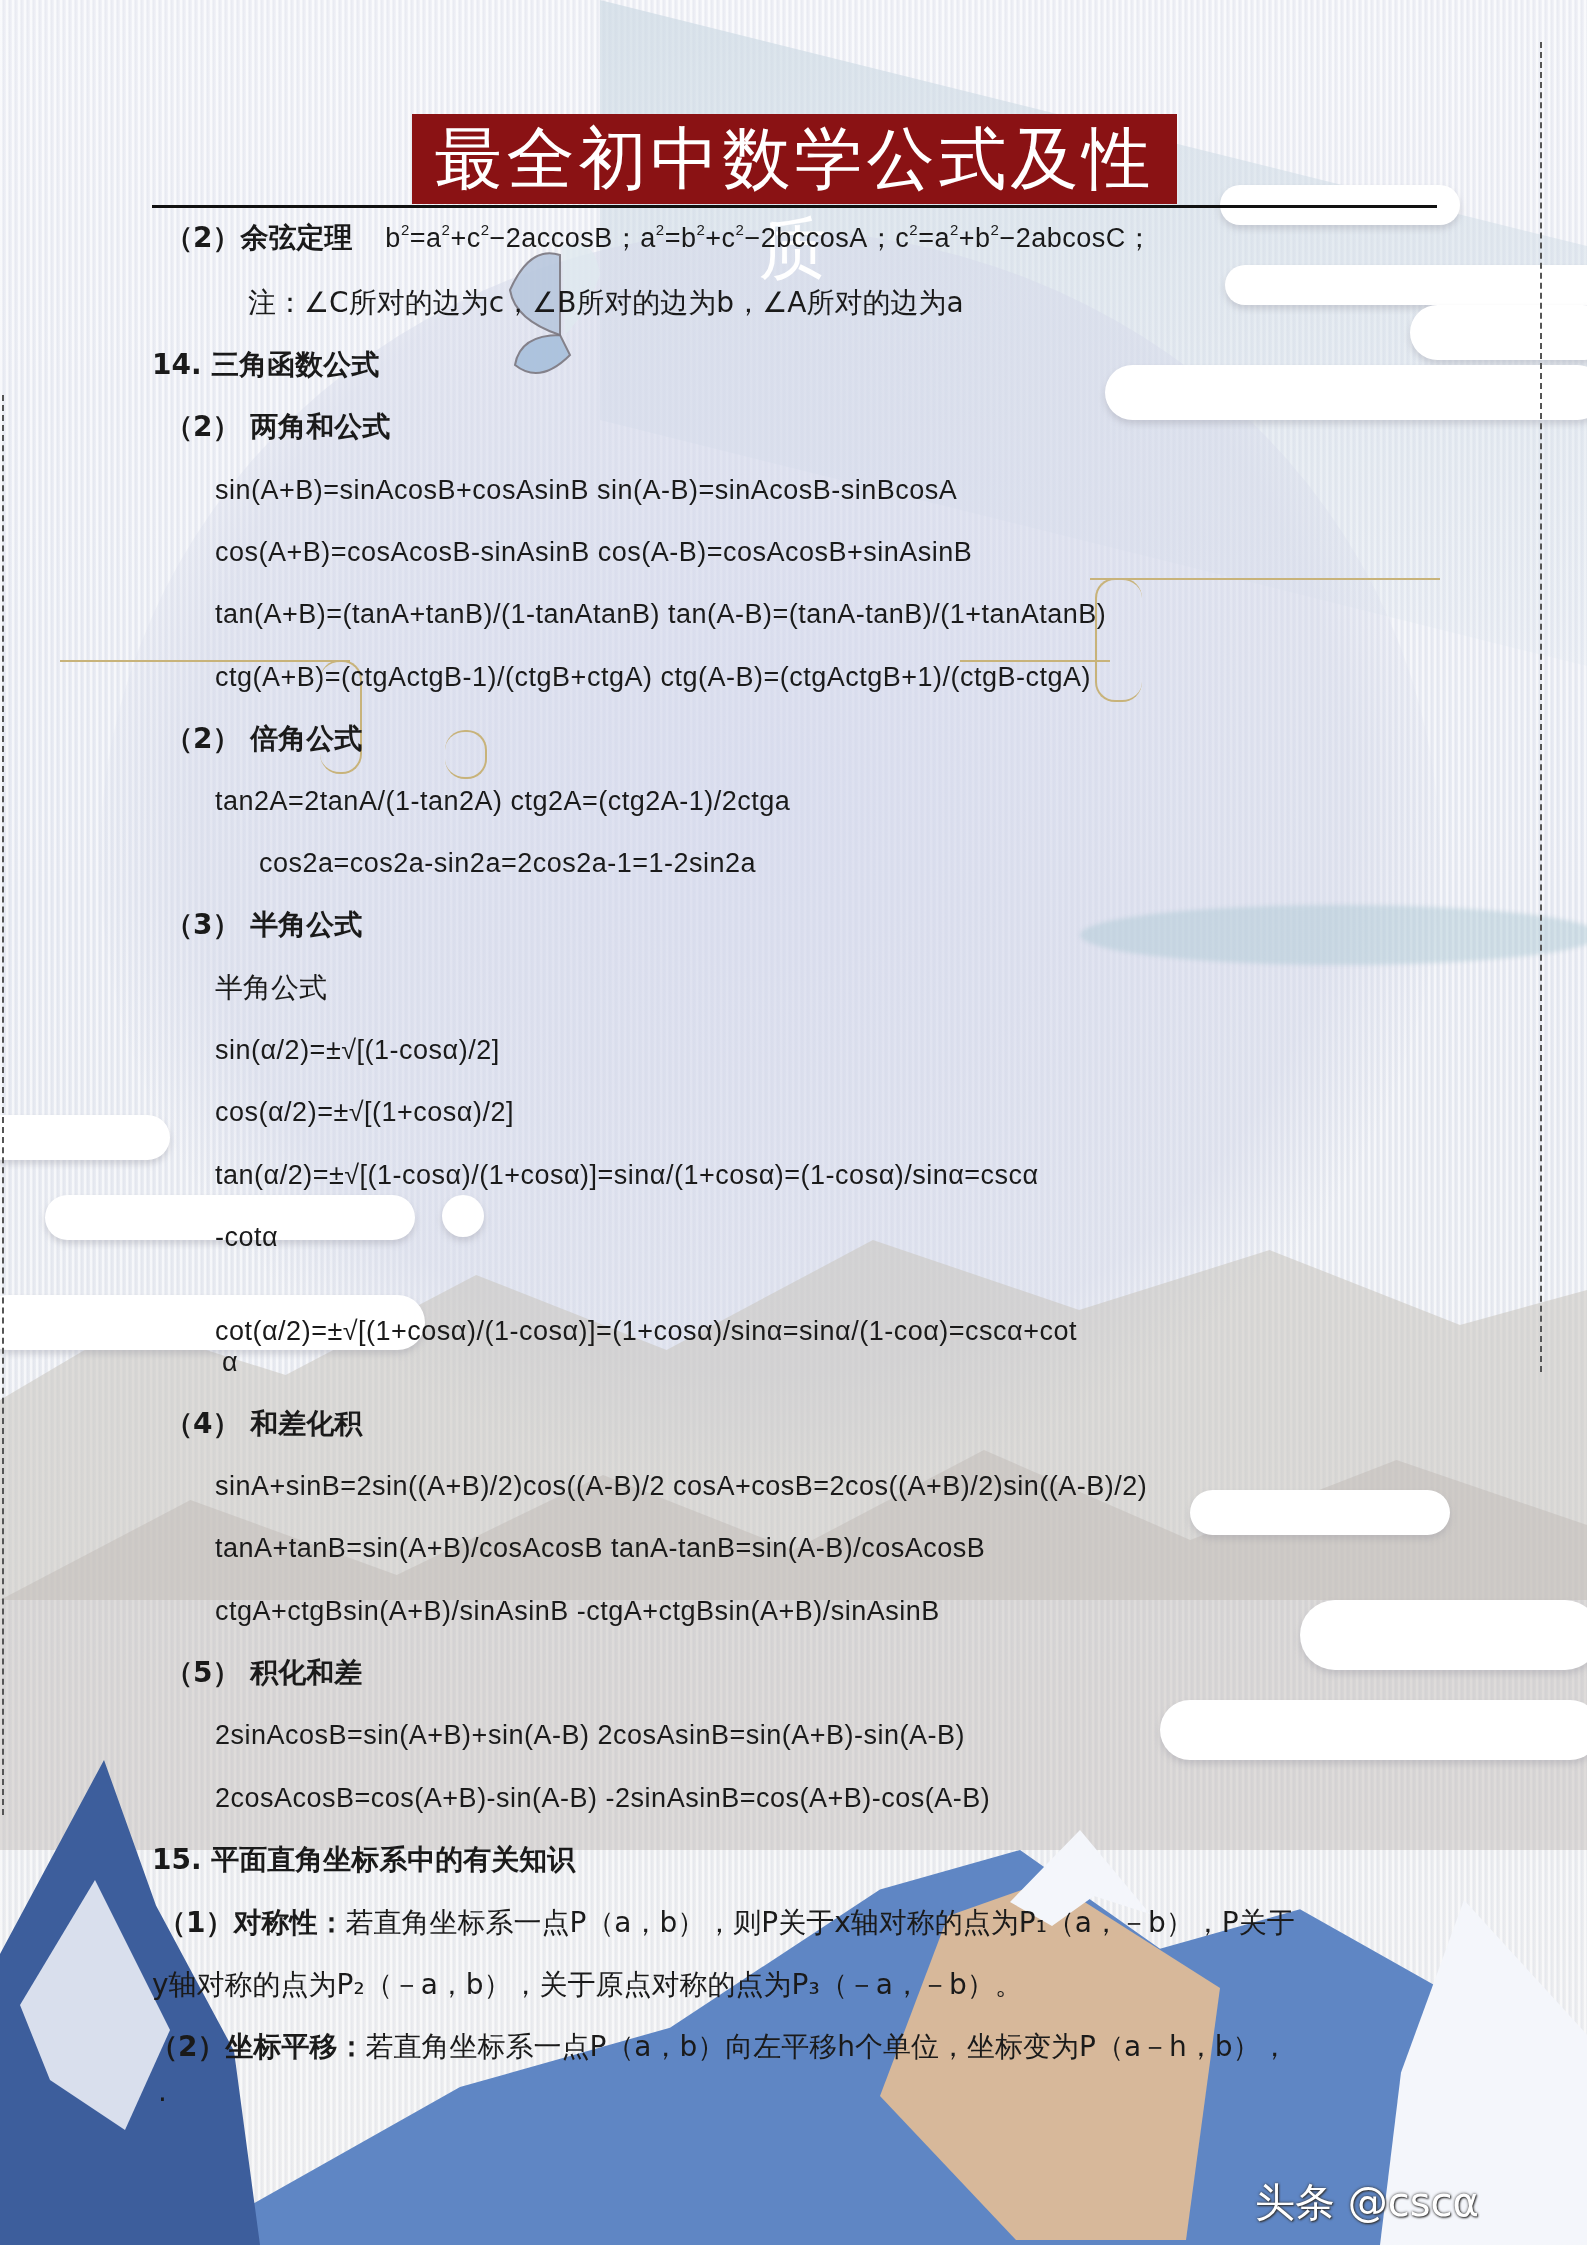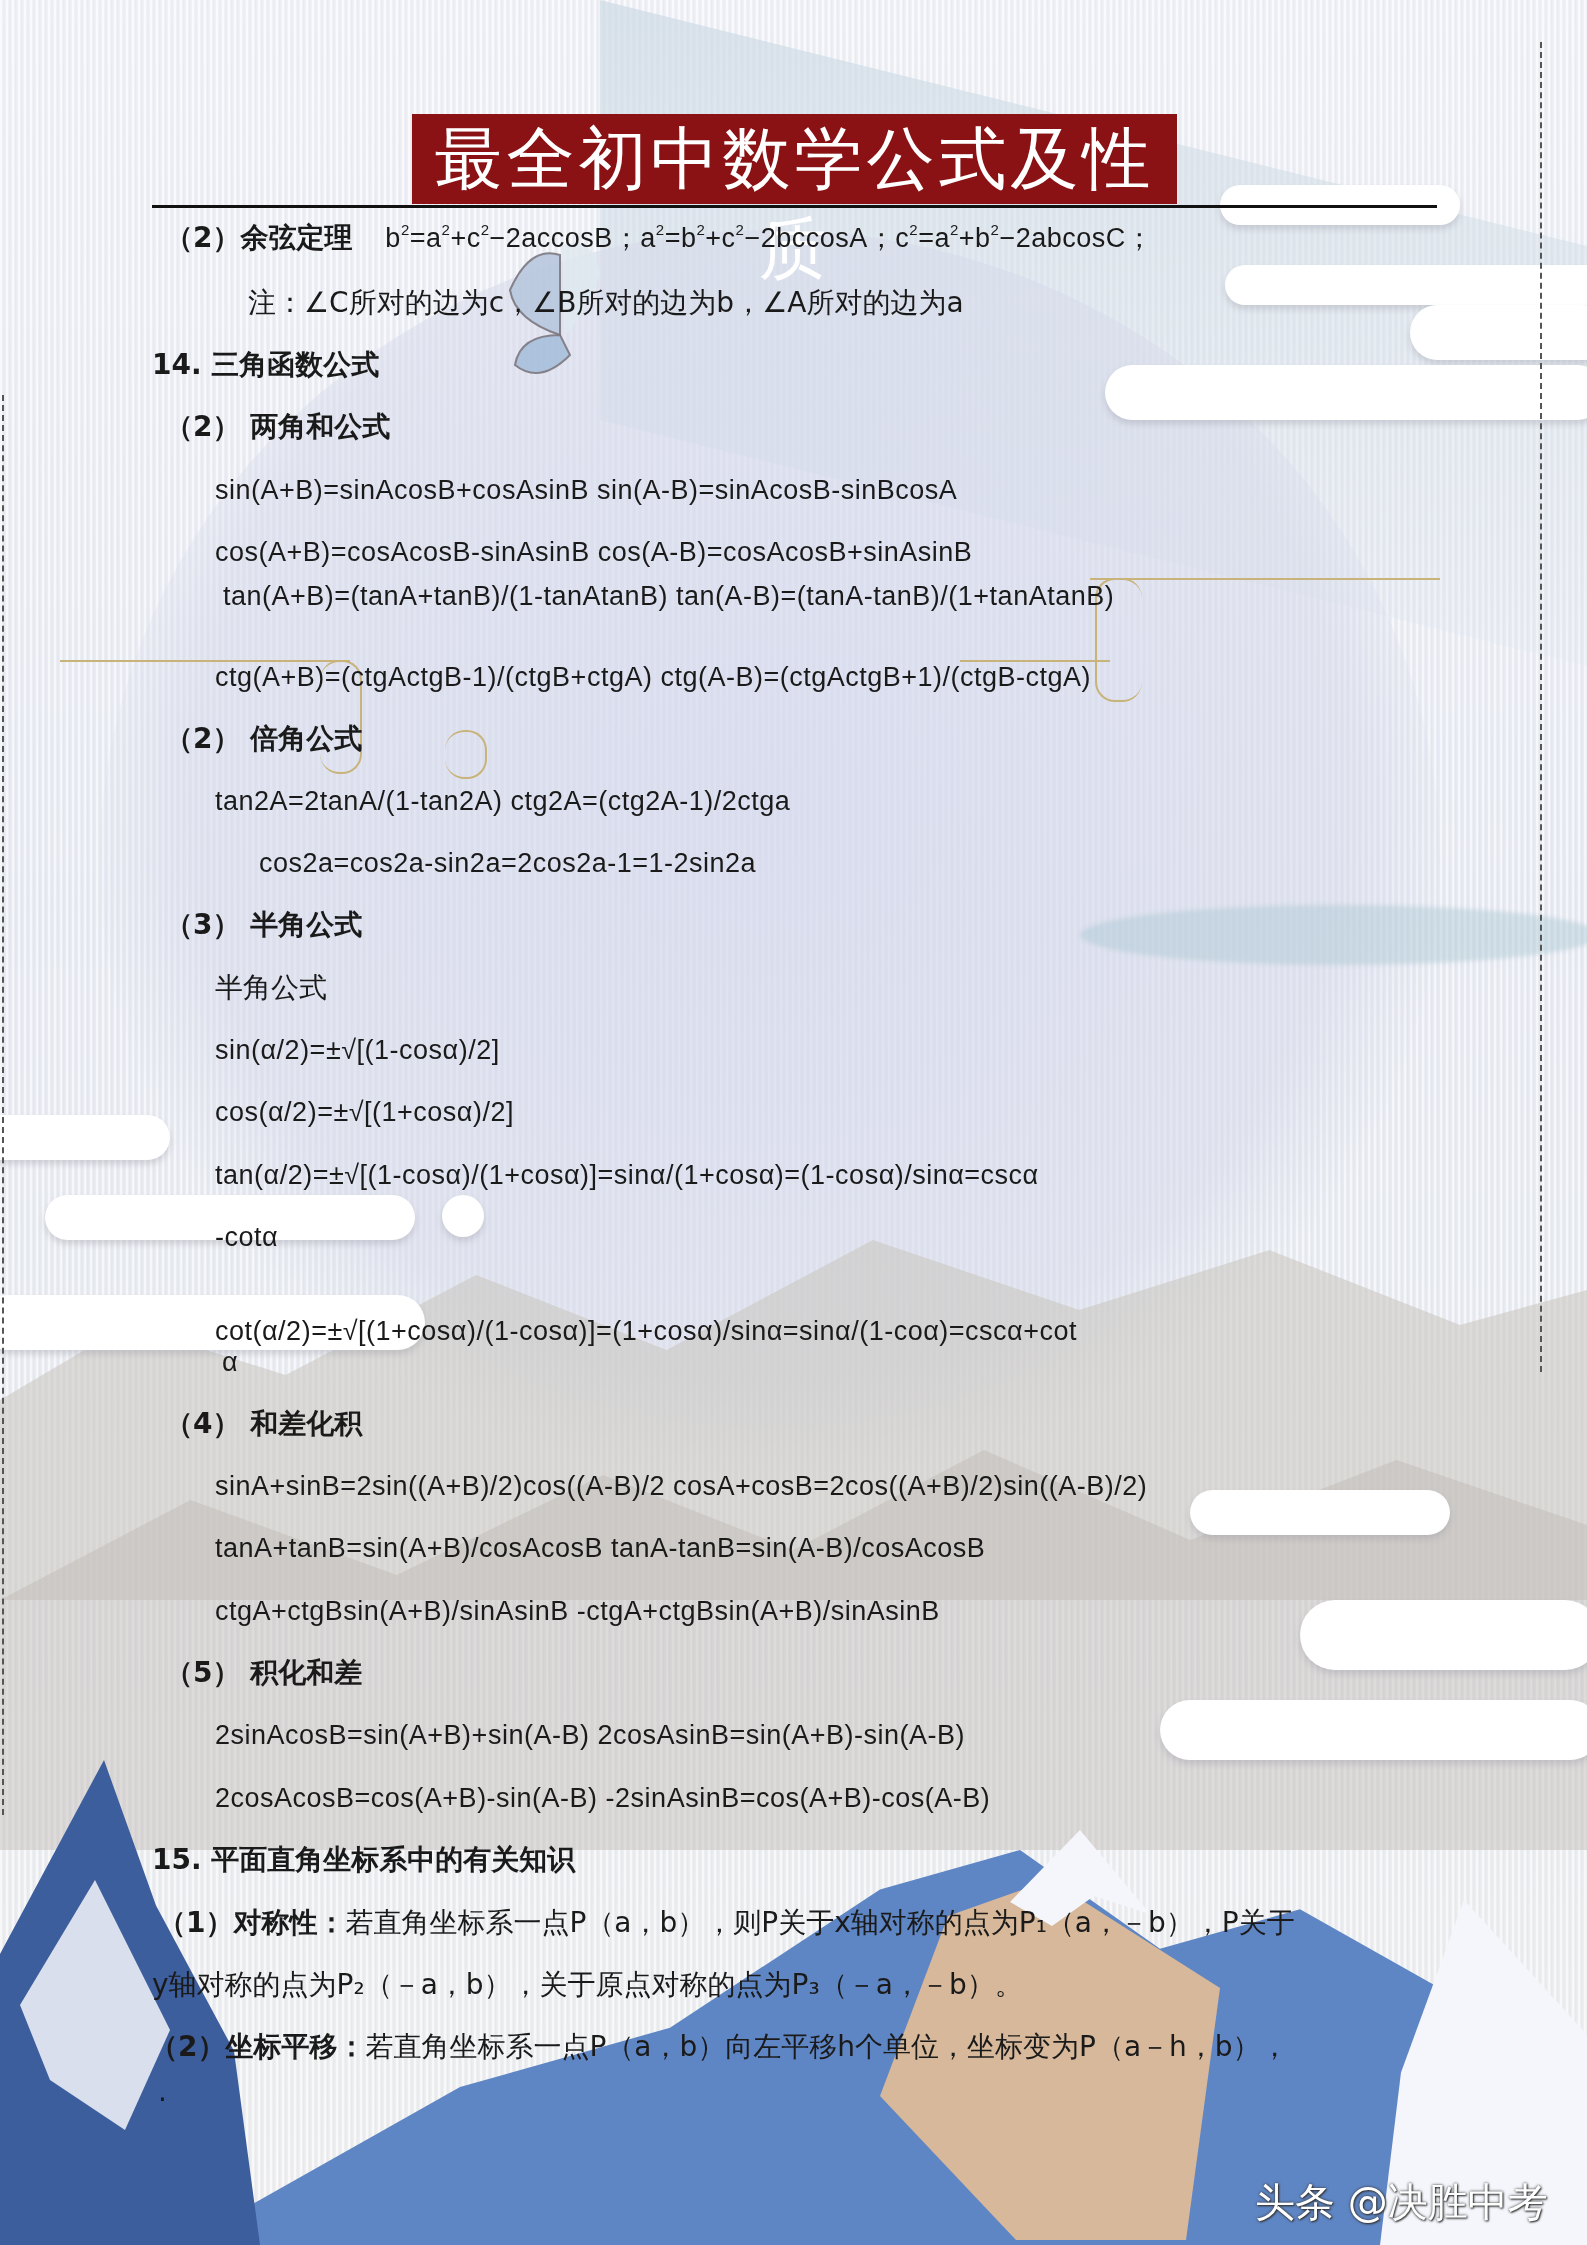--- a/index.html
+++ b/index.html
@@ -132,21 +132,21 @@
     <span>b</span><sup>2</sup><span>=a</span><sup>2</sup><span>+c</span><sup>2</sup><span>−2accosB；a</span><sup>2</sup><span>=b</span><sup>2</sup><span>+c</span><sup>2</sup><span>−2bccosA；c</span><sup>2</sup><span>=a</span><sup>2</sup><span>+b</span><sup>2</sup><span>−2abcosC；</span>
   </span>
 </div>
 <div class="line cn" style="left:248px;top:283px;">注：∠C所对的边为c，∠B所对的边为b，∠A所对的边为a</div>
 
 <div class="line bold" style="left:152px;top:345px;">14.  三角函数公式</div>
 
 <div class="line bold" style="left:165px;top:407px;">（2）  两角和公式</div>
 <div class="line formula" style="left:215px;top:470px;">sin(A+B)=sinAcosB+cosAsinB sin(A-B)=sinAcosB-sinBcosA</div>
 <div class="line formula" style="left:215px;top:532px;">cos(A+B)=cosAcosB-sinAsinB cos(A-B)=cosAcosB+sinAsinB</div>
-<div class="line formula" style="left:215px;top:576px;margin-left:8px;">tan(A+B)=(tanA+tanB)/(1-tanAtanB) tan(A-B)=(tanA-tanB)/(1+tanAtanB)</div>
+<div class="line formula" style="left:215px;top:594px;">tan(A+B)=(tanA+tanB)/(1-tanAtanB) tan(A-B)=(tanA-tanB)/(1+tanAtanB)</div>
 <div class="line formula" style="left:215px;top:657px;">ctg(A+B)=(ctgActgB-1)/(ctgB+ctgA) ctg(A-B)=(ctgActgB+1)/(ctgB-ctgA)</div>
 
 <div class="line bold" style="left:165px;top:719px;">（2）  倍角公式</div>
 <div class="line formula" style="left:215px;top:781px;">tan2A=2tanA/(1-tan2A) ctg2A=(ctg2A-1)/2ctga</div>
 <div class="line formula" style="left:215px;top:843px;margin-left:44px;">cos2a=cos2a-sin2a=2cos2a-1=1-2sin2a</div>
 
 <div class="line bold" style="left:165px;top:905px;">（3）  半角公式</div>
 <div class="line cn" style="left:215px;top:968px;">半角公式</div>
 <div class="line formula" style="left:215px;top:1030px;">sin(α/2)=±√[(1-cosα)/2]</div>
 <div class="line formula" style="left:215px;top:1092px;">cos(α/2)=±√[(1+cosα)/2]</div>
@@ -169,13 +169,13 @@
 <div class="line cn" style="left:158px;top:1903px;">
   <span class="bold">（1）对称性：</span><span>若直角坐标系一点P（a，b），则P关于x轴对称的点为P₁（a，－b），P关于</span>
 </div>
 <div class="line cn" style="left:152px;top:1965px;">y轴对称的点为P₂（－a，b），关于原点对称的点为P₃（－a，－b）。</div>
 
 <div class="line cn" style="left:150px;top:2027px;">
   <span class="bold">（2）坐标平移：</span><span>若直角坐标系一点P（a，b）向左平移h个单位，坐标变为P（a－h，b），</span>
 </div>
 <div class="line cn" style="left:158px;top:2080px;">·</div>
 
-<div class="watermark">头条 @决胜中考</div>
+<div class="watermark">头条 @cscα</div>
 
 </body></html>

